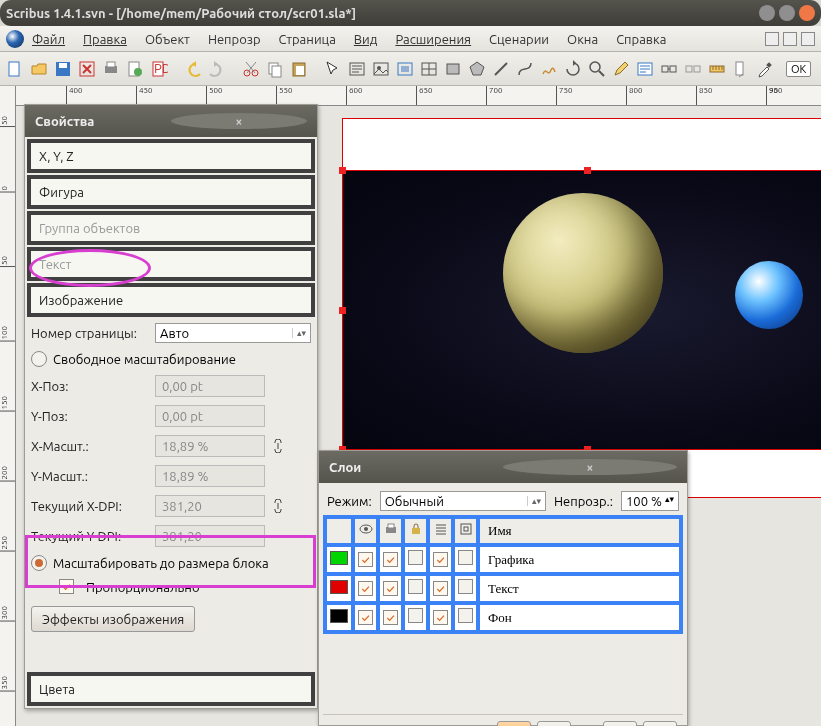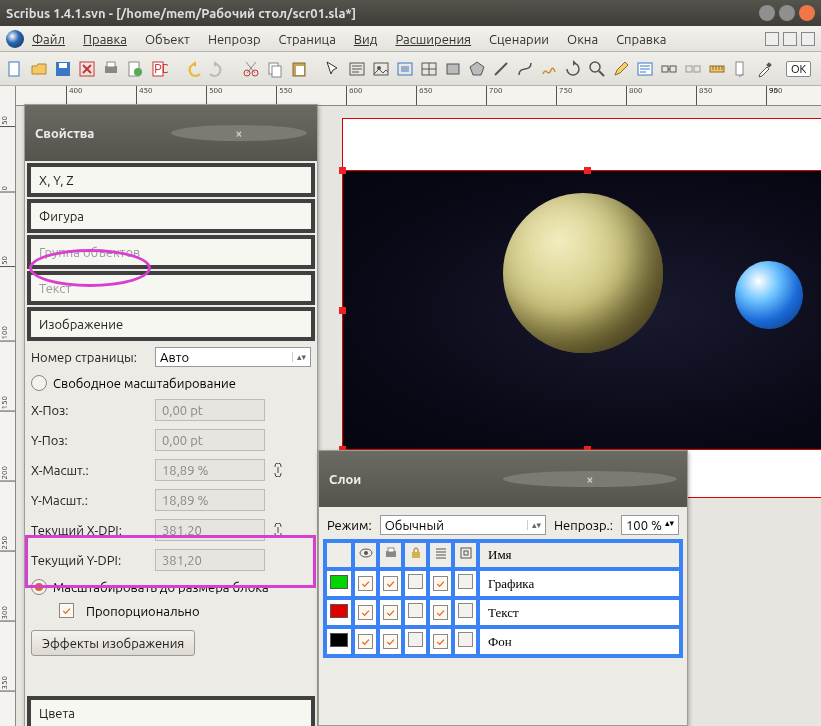--- a/index.html
+++ b/index.html
@@ -1,17 +1,17 @@
 <!DOCTYPE html>
 <html><head>
 <meta charset="utf-8">
 <style>
   * { box-sizing: border-box; margin: 0; padding: 0; font-family: "Ubuntu", "DejaVu Sans", sans-serif; font-size: 13px; }
   body { background: #dcdad5; width: 821px; height: 726px; overflow: hidden; }
-  .titlebar { background: linear-gradient(#54534c,#3e3d38); height: 26px; display: flex; align-items: center; padding: 0 6px; color: #ddd; }
+  .titlebar { background: linear-gradient(#54534c,#3e3d38); height: 26px; display: flex; align-items: center; padding: 0 6px; color: #ddd; border-radius: 11px; }
   .titlebar .title { flex: 1; font-weight: bold; font-size: 13px; }
   .tb-btn { width: 16px; height: 16px; border-radius: 50%; margin-left: 4px; display: inline-block; }
   .tb-min { background: #8f8f8f; }
   .tb-max { background: #8f8f8f; }
   .tb-close { background: #f07746; }
   .menubar { background: linear-gradient(#f3f2ee,#e5e3dd); height: 26px; display: flex; align-items: center; padding: 0 6px; border-bottom: 1px solid #b5b3ad; }
   .app-icon { width: 18px; height: 18px; border-radius: 50%; background: radial-gradient(circle at 35% 35%, #fff, #2c67b1 40%, #0b2a55); margin-right: 8px; }
   .menubar .menu { margin-right: 18px; color: #333; cursor: default; }
   .menubar .menu u { text-decoration: underline; }
   .menubar .right { margin-left: auto; display: flex; gap: 4px; }
@@ -26,21 +26,21 @@
   .ruler-v { position: absolute; left: 0; top: 86px; bottom: 0; width: 16px; background: #f4f3f0; border-right: 1px solid #888; overflow: hidden; }
   .ruler-v .tick { position: absolute; left: 0; border-top: 1px solid #555; width: 16px; font-size: 8px; padding-top: 1px; color: #333; writing-mode: vertical-rl; transform: rotate(180deg); }
   .canvas { position: absolute; left: 16px; top: 106px; right: 0; bottom: 0; background: #e6e5e0; overflow: hidden; }
   .page { position: absolute; left: 326px; top: 12px; width: 490px; height: 380px; background: #fff; border: 1px solid #d00; }
   .image-frame { position: absolute; left: 326px; top: 64px; width: 490px; height: 280px; border: 1px solid #d00; background: radial-gradient(ellipse at 60% 50%, #1a1a30 0%, #0a0a18 60%, #050510 100%); }
   .moon { position: absolute; left: 160px; top: 22px; width: 160px; height: 160px; background: radial-gradient(circle at 35% 30%, #f2ecc0, #d0c87f 45%, #a89a4d 70%, #6b5e33); border-radius: 50%; box-shadow: inset -20px -20px 40px rgba(0,0,0,0.5); }
   .earth { position: absolute; right: 28px; top: 90px; width: 68px; height: 68px; background: radial-gradient(circle at 35% 30%, #fff, #6ec3ff 30%, #1a6bd8 60%, #0a2f6b); border-radius: 50%; }
   .handle { position: absolute; width: 7px; height: 7px; background: #e22; }
   
   .panel { position: absolute; left: 24px; top: 104px; width: 294px; background: #ecebe6; border: 1px solid #9e9c95; box-shadow: 1px 2px 4px rgba(0,0,0,0.3); }
-  .panel-title { background: linear-gradient(#6b6a63,#54534c); color: #eee; font-weight: bold; padding: 20px 10px; display: flex; align-items: center; }
+  .panel-title { background: linear-gradient(#6b6a63,#54534c); color: #eee; font-weight: bold; padding: 8px 10px; display: flex; align-items: center; }
   .panel-title span { flex: 1; }
   .panel-close { width: 16px; height: 16px; border-radius: 50%; background: #7b7a73; color: #ccc; display: flex; align-items: center; justify-content: center; font-size: 12px; }
   .tab-row { border: 4px solid #404040; background: #f7f7f2; padding: 6px 8px; margin: 2px; color: #222; text-align: left; }
   .tab-row.dim { color: #999; }
   .highlight-ring { position: absolute; border: 3px solid #d83fd0; border-radius: 50%; pointer-events: none; }
   .field-row { display: flex; align-items: center; padding: 4px 6px; gap: 6px; }
   .field-row label { flex: 0 0 118px; color: #222; }
   .select { background: #fff; border: 1px solid #999; padding: 2px 4px; flex: 1; display: flex; align-items: center; }
   .select .arrow { margin-left: auto; font-size: 9px; color: #666; border-left: 1px solid #ccc; padding-left: 4px; }
   .radio { width: 16px; height: 16px; border: 1px solid #888; border-radius: 50%; display: inline-flex; align-items: center; justify-content: center; background: #f4f2ed; }

